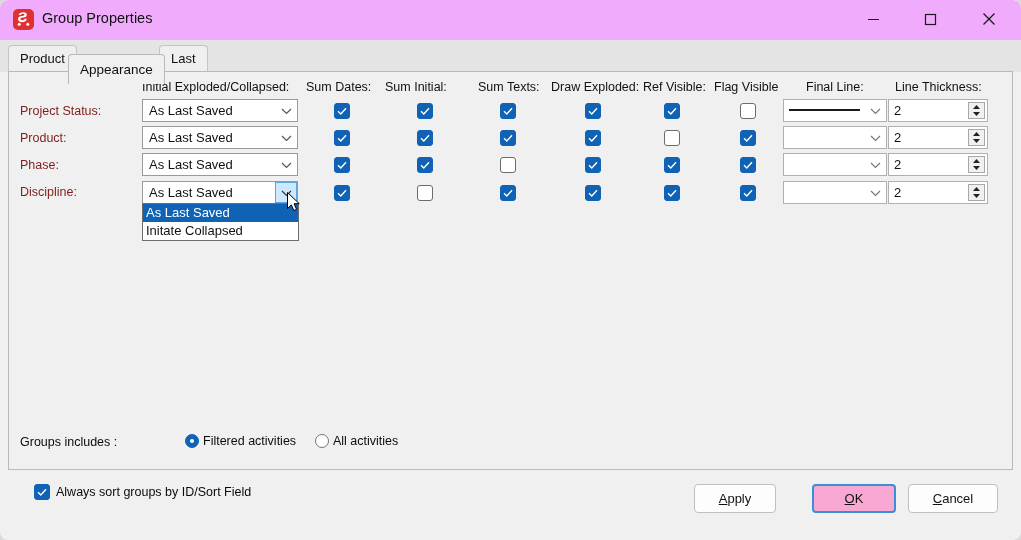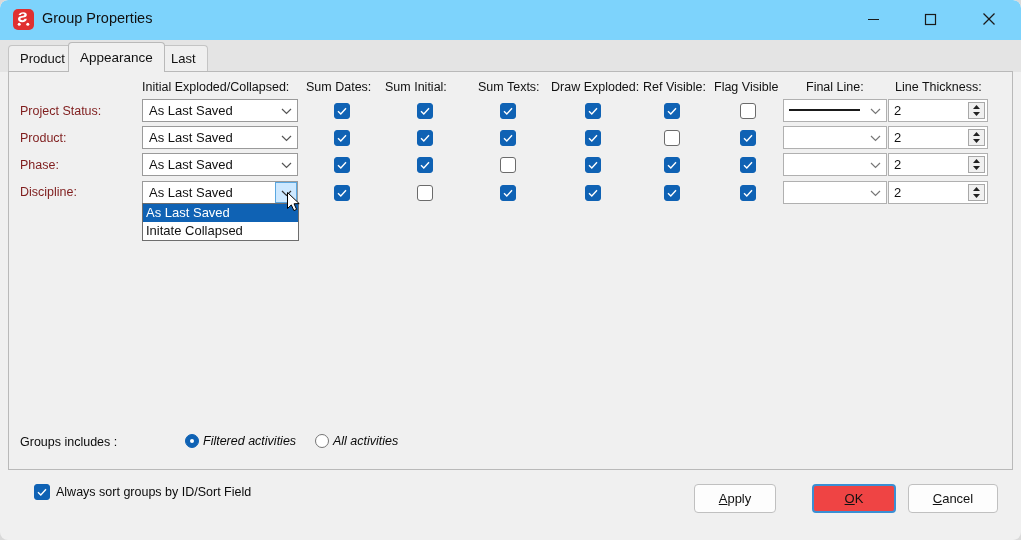--- a/index.html
+++ b/index.html
@@ -27,21 +27,21 @@
     box-sizing: border-box;
     overflow: hidden;
   }
 
   
   #titlebar {
     position: absolute;
     left: 0; top: 0;
     width: 1021px;
     height: 40px;
-    background: #7dd3fc;
+    background: #f0abfc;
     border-top-left-radius: 8px;
     border-top-right-radius: 8px;
   }
   #app-icon {
     position: absolute;
     left: 13px; top: 9px;
     width: 21px; height: 21px;
     background: #e03030;
     border-radius: 5px;
   }
@@ -94,21 +94,21 @@
   .tab.active {
     background: #f0f0f0;
     top: 2px;
     height: 30px;
     line-height: 29px;
     border-color: #b9b9b9;
     z-index: 3;
     font-size: 13.5px;
   }
   #tab-general   { left: 8px; }
-  #tab-appearance{ left: 68px; }
+  #tab-appearance{ left: 68px; margin-top: 12px; }
   #tab-fonts     { left: 159px; }
 
   
   #content {
     position: absolute;
     left: 8px; top: 71px;
     width: 1005px;
     height: 399px;
     background: #f0f0f0;
     border: 1px solid #b9b9b9;
@@ -266,21 +266,20 @@
   #groups-label {
     position: absolute;
     left: 20px; top: 435px;
     font-size: 12.5px;
   }
   .radio-wrap {
     position: absolute;
     top: 434px;
     display: flex;
     align-items: center;
-    font-style: italic;
   }
   .radio {
     width: 14px; height: 14px;
     border-radius: 50%;
     background: #ffffff;
     border: 1px solid #757575;
     box-sizing: border-box;
     position: relative;
     flex: 0 0 auto;
   }
@@ -335,21 +334,21 @@
     border-radius: 4px;
     box-sizing: border-box;
     font-size: 13px;
     color: #111;
     display: flex;
     align-items: center;
     justify-content: center;
   }
   .pbtn.default {
     border: 2px solid #3a8fd4;
-    background: #ef4444;
+    background: #f9a8d4;
   }
   #btn-apply  { left: 694px; width: 82px; }
   #btn-ok     { left: 812px; width: 84px; }
   #btn-cancel { left: 908px; width: 90px; }
   .mn { text-decoration: underline; }
 </style>
 </head>
 <body>
 
 <div id="window">

